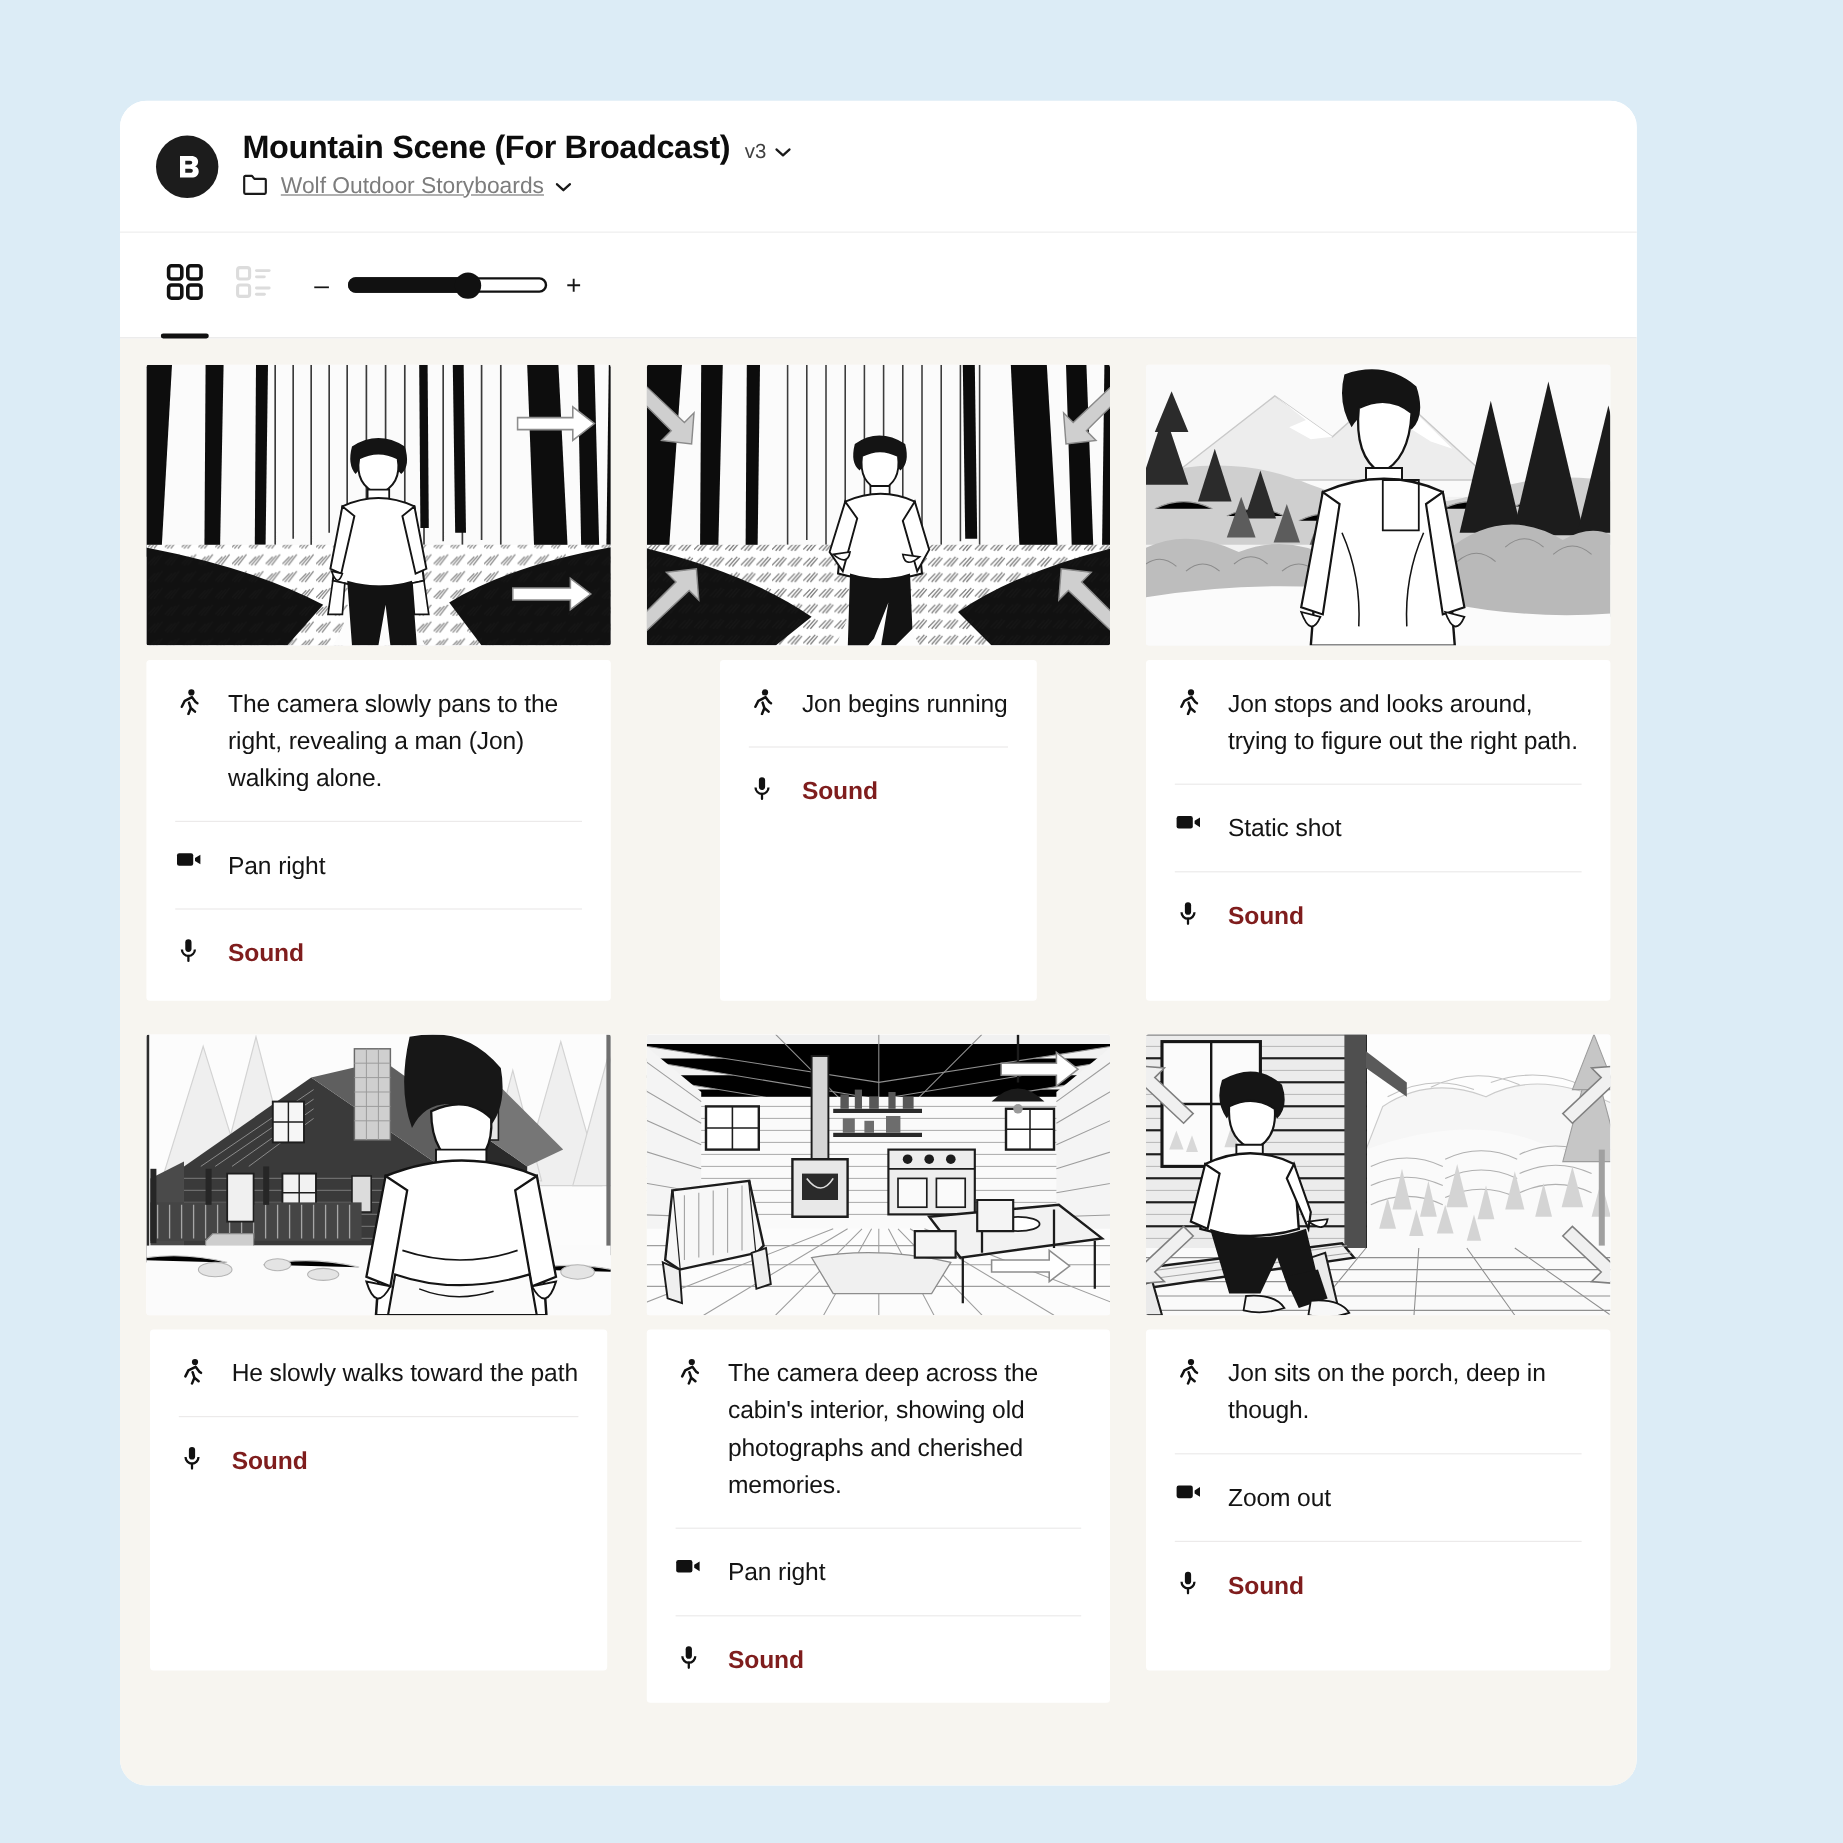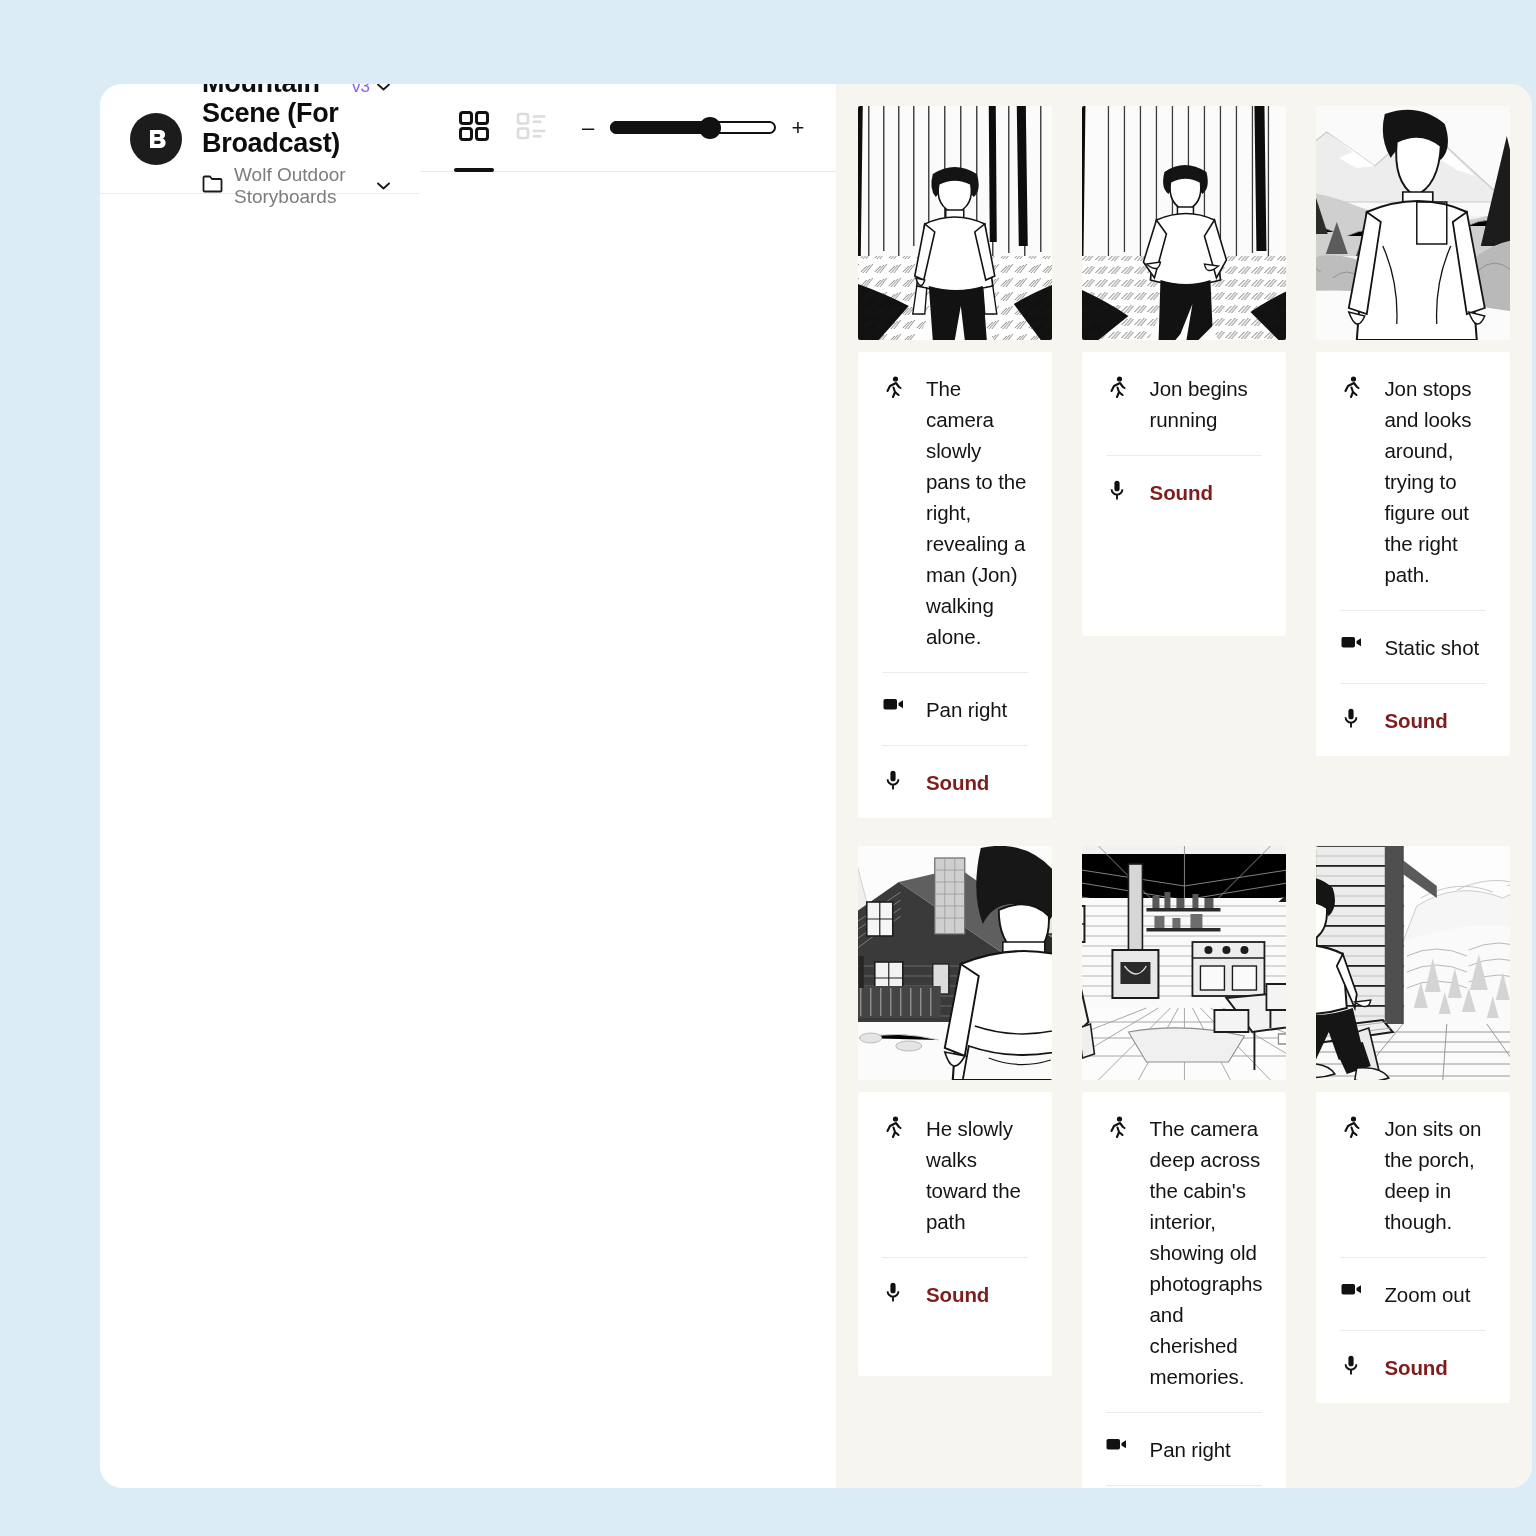--- a/index.html
+++ b/index.html
@@ -14,27 +14,27 @@
     background: #dcecf6;
     font-family: "Liberation Sans", sans-serif;
     -webkit-font-smoothing: antialiased;
   }
 
   
   .app-window {
     position: absolute;
     left: 100px;
     top: 84px;
-    width: 1432px;
+    width: 1264px;
     height: 1404px;
     background: #ffffff;
     border-radius: 22px;
     overflow: hidden;
     display: flex;
-    flex-direction: row;
+    flex-direction: column;
   }
 
   
   .header {
     height: 110px;
     flex: 0 0 110px;
     background: #ffffff;
     display: flex;
     align-items: center;
     padding: 0 30px;
@@ -69,34 +69,35 @@
     line-height: 1.1;
   }
   .version-chip {
     display: flex;
     align-items: center;
     gap: 7px;
     cursor: pointer;
   }
   .version-label {
     font-size: 17px;
-    color: #8b5cf6;
+    color: #404040;
     font-weight: 500;
   }
 
   .breadcrumb-row {
     display: flex;
     align-items: center;
     gap: 10px;
     cursor: pointer;
   }
   .folder-name {
     font-size: 19px;
     color: #7d7d7d;
     font-weight: 400;
+    text-decoration: underline;
   }
 
   .chev { display: block; }
 
   
   .toolbar {
     height: 88px;
     flex: 0 0 88px;
     background: #ffffff;
     display: flex;

